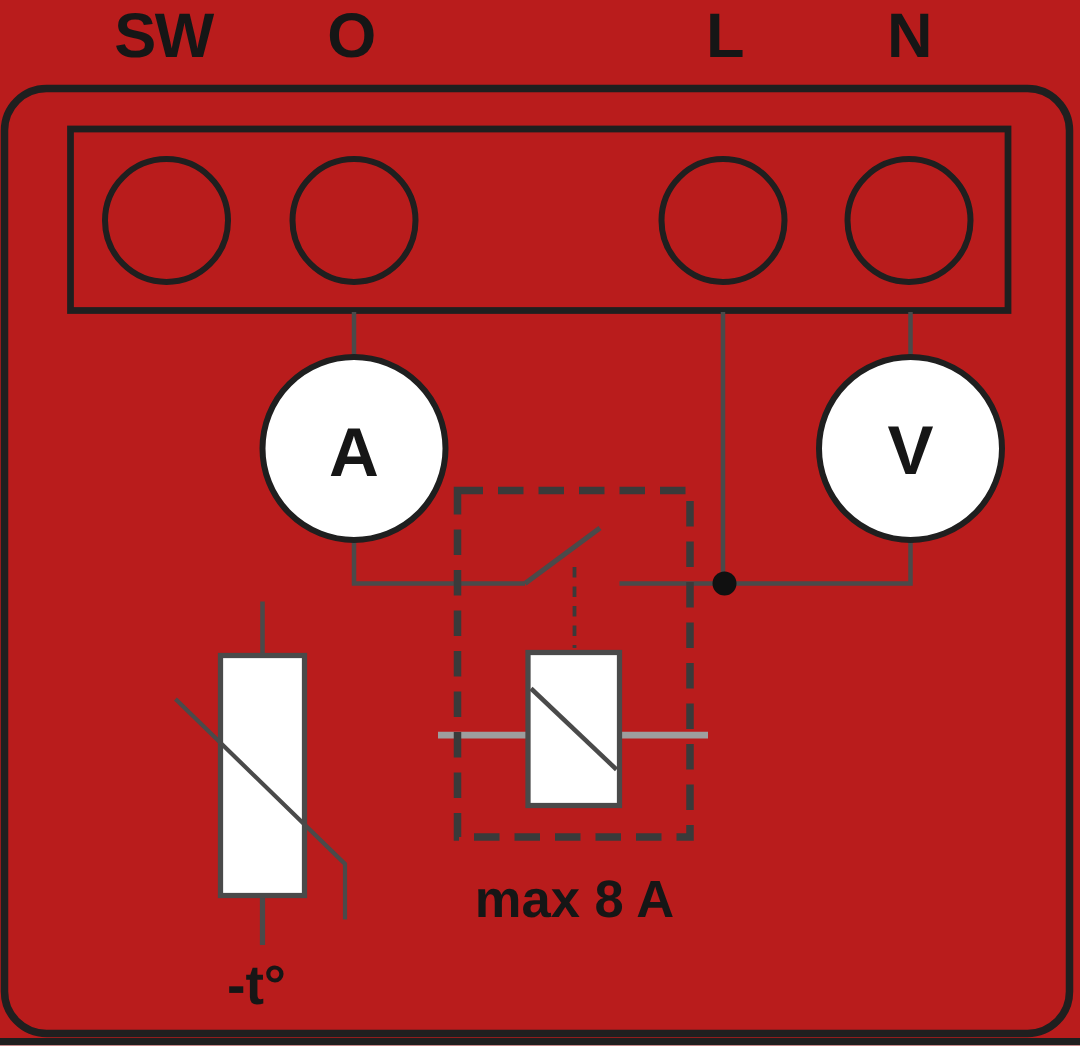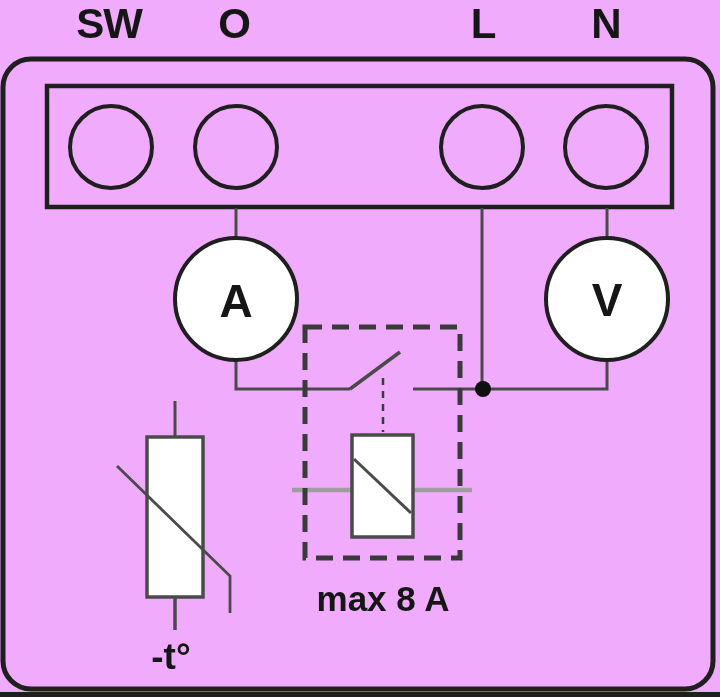--- a/index.html
+++ b/index.html
@@ -8,21 +8,21 @@
     background: #ffffff;
     width: 720px;
     height: 697px;
     overflow: hidden;
     font-family: "Liberation Sans", sans-serif;
   }
   .stage {
     position: relative;
     width: 720px;
     height: 697px;
-    background: #f0abfc;
+    background: #b91c1c;
   }
   svg { display: block; }
   text {
     font-family: "Liberation Sans", "DejaVu Sans", sans-serif;
     font-weight: bold;
     fill: #161616;
   }
   .lbl-terminal { font-size: 42px; letter-spacing: -1px; }
   .lbl-meter    { font-size: 46px; }
   .lbl-max      { font-size: 35px; }

